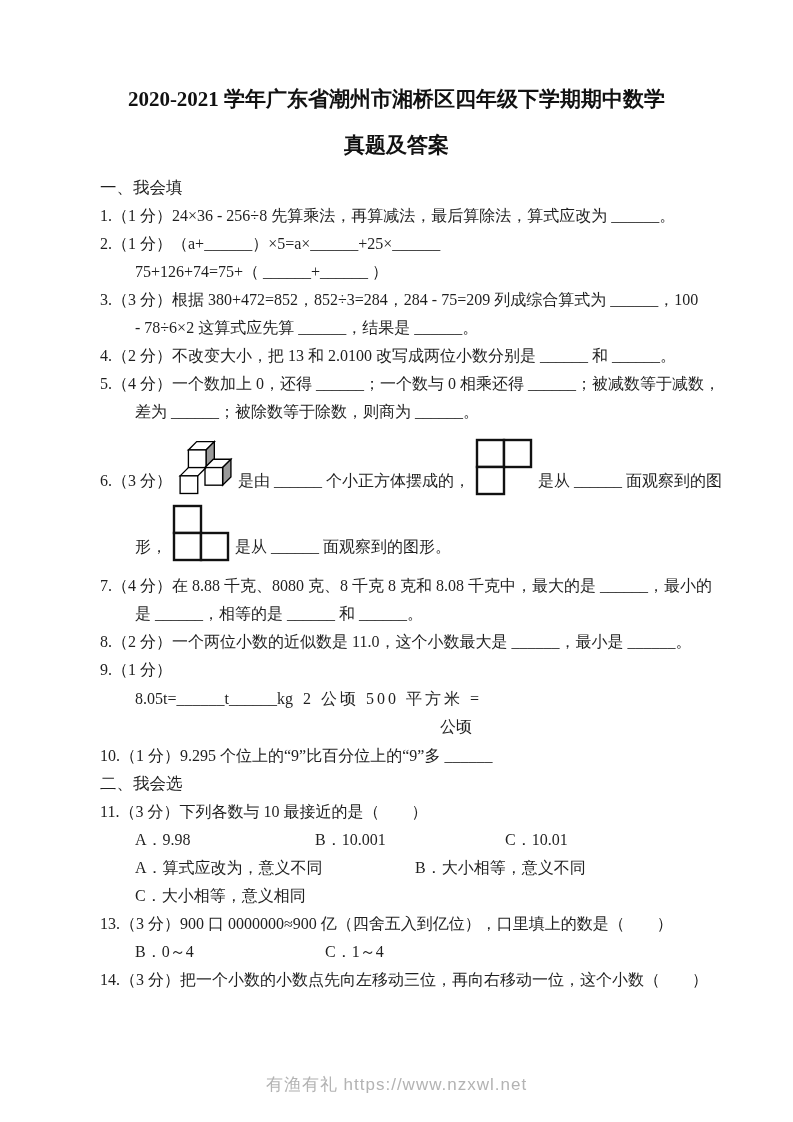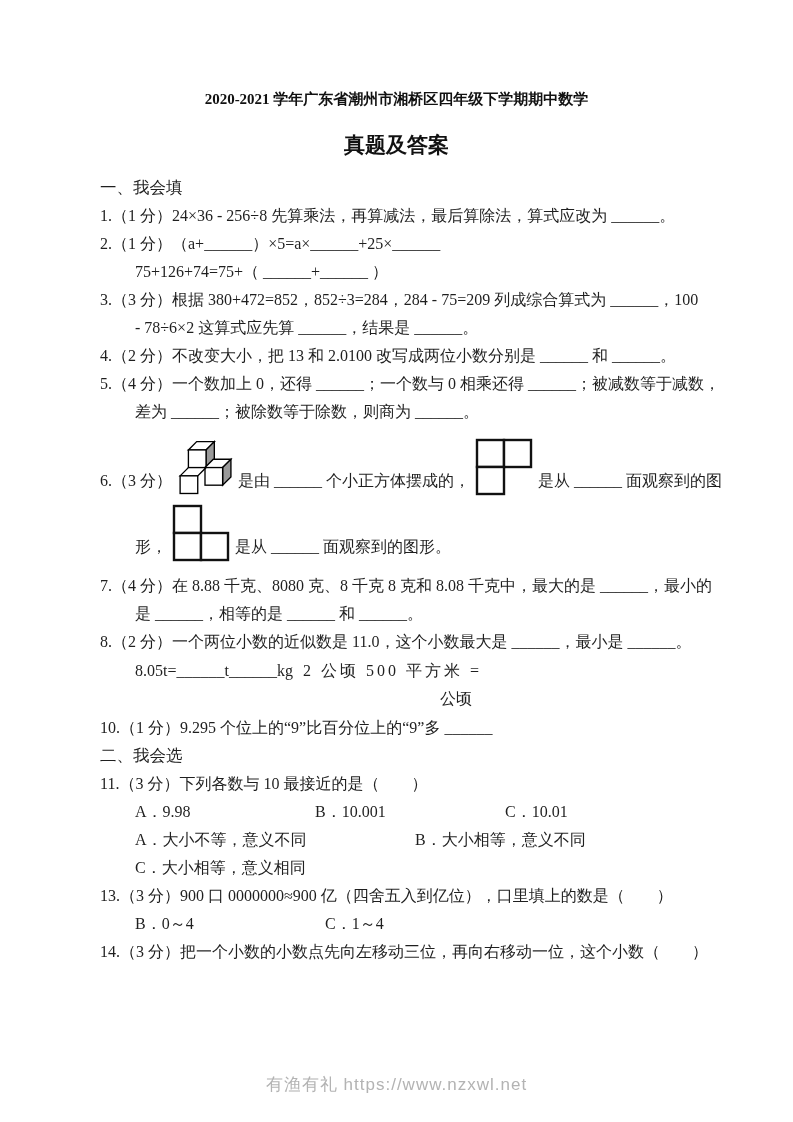--- a/index.html
+++ b/index.html
@@ -1,21 +1,21 @@
 <!DOCTYPE html>
 <html><head>
 <meta charset="utf-8">
 <style>
   html,body{margin:0;padding:0;background:#ffffff;}
   .page{
     width:793px;height:1122px;background:#ffffff;position:relative;overflow:hidden;
     font-family:"Liberation Serif","DejaVu Serif",serif;color:#1f1f1f;
   }
   .title{ text-align:center; font-weight:bold; color:#111; margin-top:82px; }
-  .title .t1{ font-size:15px; line-height:34px; }
+  .title .t1{ font-size:21px; line-height:34px; }
   .title .t2{ font-size:21px; line-height:34px; margin-top:12px; }
   .content{ padding:0 100px; font-size:16px; margin-top:12px; }
   .line{ line-height:28px; min-height:28px; white-space:nowrap; }
   .heading{ font-weight:normal; font-size:16.5px; }
   .cont{ padding-left:35px; }
   .opts{ display:flex; padding-left:35px; line-height:28px; min-height:28px; }
   .colA{ width:180px; display:inline-block; }
   .colB{ width:190px; display:inline-block; }
   .colWide{ width:280px; display:inline-block; }
   .q6line{ display:flex; align-items:flex-end; white-space:nowrap; }
@@ -88,39 +88,40 @@
         <rect x="29" y="29" width="27" height="27" fill="#ffffff" stroke="#111" stroke-width="2.4"></rect>
       </svg>
       <span class="figtext">是从 ______ 面观察到的图形。</span>
     </div>
 
     <div class="line">7.（4 分）在 8.88 千克、8080 克、8 千克 8 克和 8.08 千克中，最大的是 ______，最小的</div>
     <div class="line cont">是 ______，相等的是 ______ 和 ______。</div>
 
     <div class="line">8.（2 分）一个两位小数的近似数是 11.0，这个小数最大是 ______，最小是 ______。</div>
 
+    <div class="line">9.（1 分）</div>
     <div class="q9row">
       <span class="q9f2">8.05t=______t______kg</span>
       <span class="q9f3">2 公顷 500 平方米 =</span>
     </div>
     <div class="unit2">公顷</div>
 
     <div class="line">10.（1 分）9.295 个位上的“9”比百分位上的“9”多 ______</div>
 
     <div class="line heading">二、我会选</div>
 
     <div class="line">11.（3 分）下列各数与 10 最接近的是（　　）</div>
     <div class="opts">
       <span class="colA">A．9.98</span>
       <span class="colB">B．10.001</span>
       <span>C．10.01</span>
     </div>
 
     <div class="opts">
-      <span class="colWide">A．大小不等，意义不同</span>
+      <span class="colWide">A．算式应改为，意义不同</span>
       <span>B．大小相等，意义不同</span>
     </div>
     <div class="opts">
       <span>C．大小相等，意义相同</span>
     </div>
 
     <div class="line">13.（3 分）900 口 0000000≈900 亿（四舍五入到亿位），口里填上的数是（　　）</div>
     <div class="opts">
       <span class="colB">B．0～4</span>
       <span>C．1～4</span>

